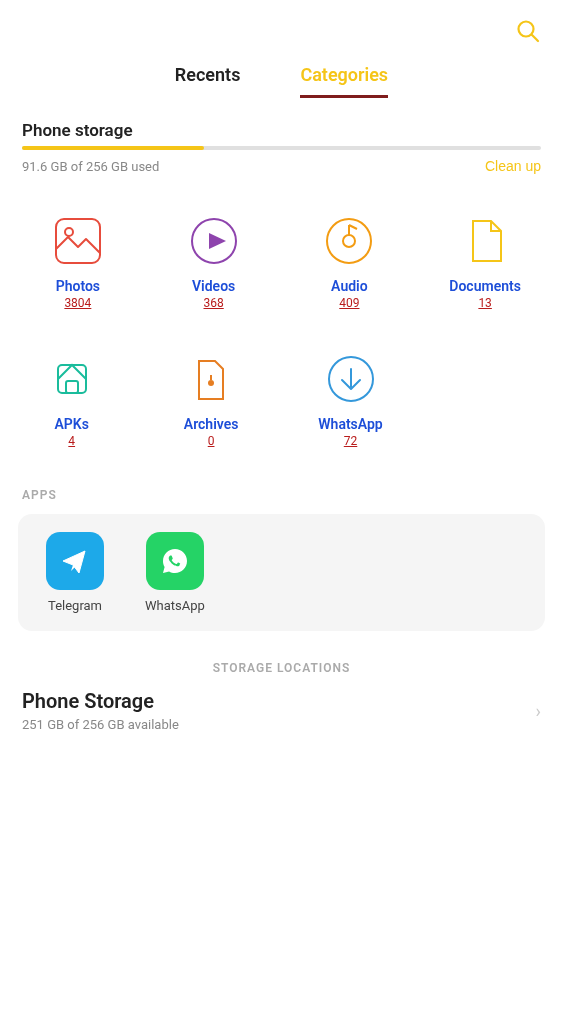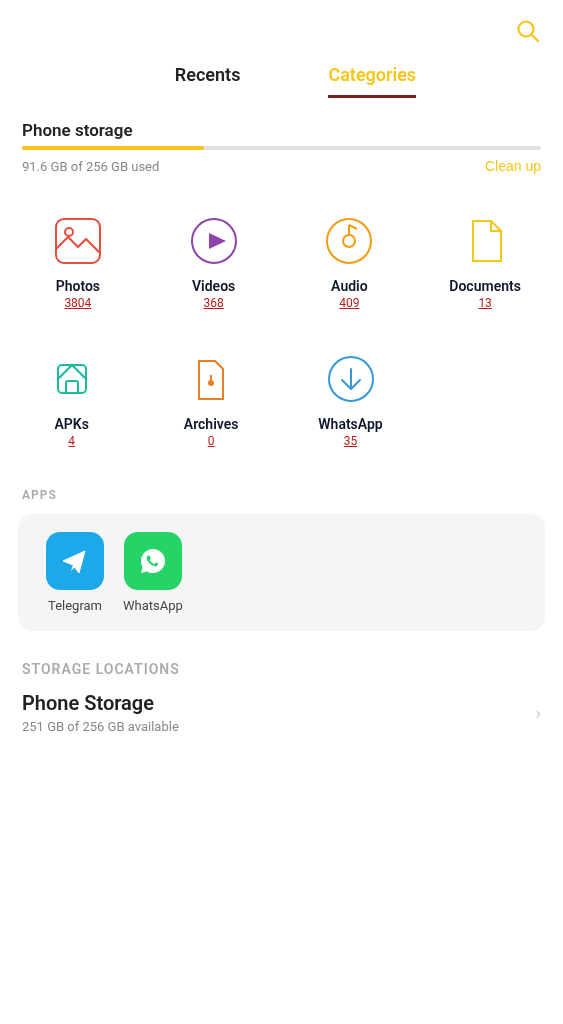--- a/index.html
+++ b/index.html
@@ -29,21 +29,20 @@
       gap: 60px;
       padding: 10px 0 0;
     }
     .tab {
       font-size: 18px;
       font-weight: 600;
       padding-bottom: 10px;
       cursor: pointer;
       border-bottom: 3px solid transparent;
       color: #888;
-      margin-left: 28px;
     }
     .tab.active {
       color: #f5c518;
       border-bottom: 3px solid #7f1d1d;
     }
     .tab.inactive {
       color: #222;
       border-bottom: 3px solid transparent;
     }
     .storage-section {
@@ -108,42 +107,42 @@
       width: 58px;
       height: 58px;
       display: flex;
       align-items: center;
       justify-content: center;
       margin-bottom: 8px;
     }
     .category-name {
       font-size: 14px;
       font-weight: 600;
-      color: #0f172a;
+      color: #1d4ed8;
       margin-bottom: 2px;
     }
     .category-count {
       font-size: 12px;
       color: #b91c1c;
       text-decoration: underline;
     }
     .section-label {
       font-size: 12px;
       font-weight: 600;
       color: #aaa;
       letter-spacing: 1px;
       padding: 10px 22px 12px;
     }
     .apps-card {
       background: #f5f5f5;
       border-radius: 14px;
       margin: 0 18px 20px;
       padding: 18px 28px;
       display: flex;
-      gap: 19px;
+      gap: 41px;
     }
     .app-item {
       display: flex;
       flex-direction: column;
       align-items: center;
       gap: 8px;
       cursor: pointer;
     }
     .app-icon {
       width: 58px;
@@ -154,25 +153,26 @@
       justify-content: center;
     }
     .app-name {
       font-size: 13px;
       color: #444;
     }
     .storage-locations-section {
       padding: 10px 22px 0;
     }
     .storage-loc-title {
-      font-size: 14px;
+      font-size: 12px;
       font-weight: 600;
       color: #aaa;
       letter-spacing: 1px;
       margin-bottom: 14px;
+      text-align: center;
     }
     .storage-location-item {
       display: flex;
       justify-content: space-between;
       align-items: center;
       cursor: pointer;
       padding-bottom: 8px;
     }
     .storage-location-info {}
     .storage-location-name {
@@ -299,21 +299,21 @@
 
   <div class="category-item">
     <div class="category-icon">
       <svg width="52" height="52" viewBox="0 0 52 52" fill="none">
         <circle cx="26" cy="26" r="22" stroke="#3498db" stroke-width="2"></circle>
         <path d="M26 16 L26 34" stroke="#3498db" stroke-width="2" stroke-linecap="round"></path>
         <path d="M17 27 L26 36 L35 27" stroke="#3498db" stroke-width="2" stroke-linecap="round" stroke-linejoin="round" fill="none"></path>
       </svg>
     </div>
     <span class="category-name">WhatsApp</span>
-    <span class="category-count">35</span>
+    <span class="category-count">72</span>
   </div>
 
 </div>
 
 <div class="section-label">APPS</div>
 <div class="apps-card">
 
   <div class="app-item">
     <div class="app-icon" style="background: #1da9e9;">
       <svg width="36" height="36" viewBox="0 0 36 36" fill="none">

